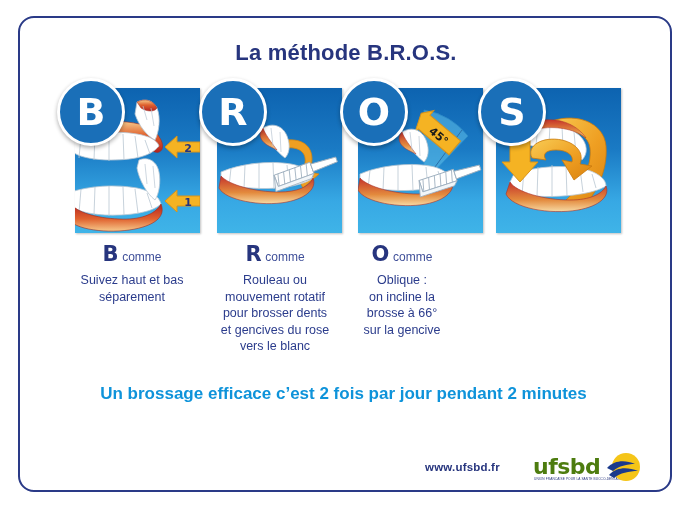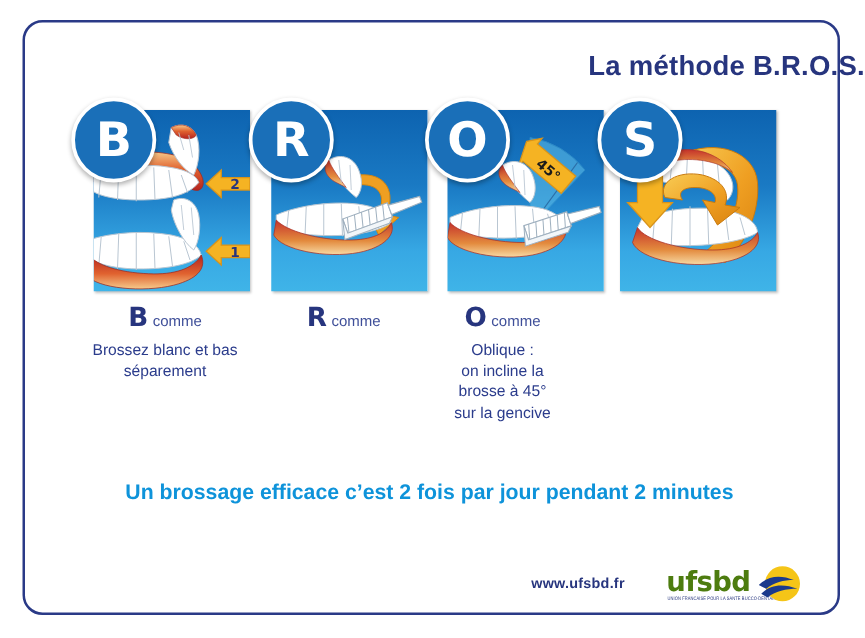--- a/index.html
+++ b/index.html
@@ -9,21 +9,21 @@
     overflow:hidden;position:relative;
   }
   #poster{
     position:absolute;left:0;top:0;width:692px;height:510px;background:#fff;
   }
   .frame{
     position:absolute;left:18px;top:16px;width:654px;height:476px;
     border:2px solid #2a3a87;border-radius:16px;box-sizing:border-box;
   }
   .title{
-    position:absolute;left:0;top:40px;width:692px;text-align:right;
+    position:absolute;left:0;top:40px;width:692px;text-align:center;
     font-size:22px;font-weight:bold;color:#27357e;letter-spacing:.2px;
   }
 
   
   .panels{position:absolute;left:75px;top:88px;width:546px;height:148px;}
   .panel{
     position:absolute;top:0;width:125px;height:145px;
     background:linear-gradient(180deg,#0d63b0 0%,#1a7ac4 42%,#37a8e4 78%,#3fb4e8 100%);
     box-shadow:1px 1px 2px rgba(0,0,0,.25);
     overflow:visible;
@@ -287,37 +287,42 @@
       <div class="badge">S</div>
     </div>
   </div>
 
   <div class="captions">
     <div class="cap c0">
       <div class="letterline">
         <span class="big">B</span>
         <span class="comme">comme</span>
       </div>
-      <div class="body" style="white-space:pre-line">Brossez blanc et bas
+      <div class="body" style="white-space:pre-line">Suivez haut et bas
 séparement</div>
     </div>
     <div class="cap c1">
       <div class="letterline">
         <span class="big">R</span>
         <span class="comme">comme</span>
       </div>
+      <div class="body" style="white-space:pre-line">Rouleau ou
+mouvement rotatif
+pour brosser dents
+et gencives du rose
+vers le blanc</div>
     </div>
     <div class="cap c2">
       <div class="letterline">
         <span class="big">O</span>
         <span class="comme">comme</span>
       </div>
       <div class="body" style="white-space:pre-line">Oblique :
 on incline la
-brosse à 45°
+brosse à 66°
 sur la gencive</div>
     </div>
     <div class="cap c3">
     </div>
   </div>
 
   <div class="banner">Un brossage efficace c’est 2 fois par jour pendant 2 minutes</div>
 
   <div class="footer">
     <div class="site">www.ufsbd.fr</div>

